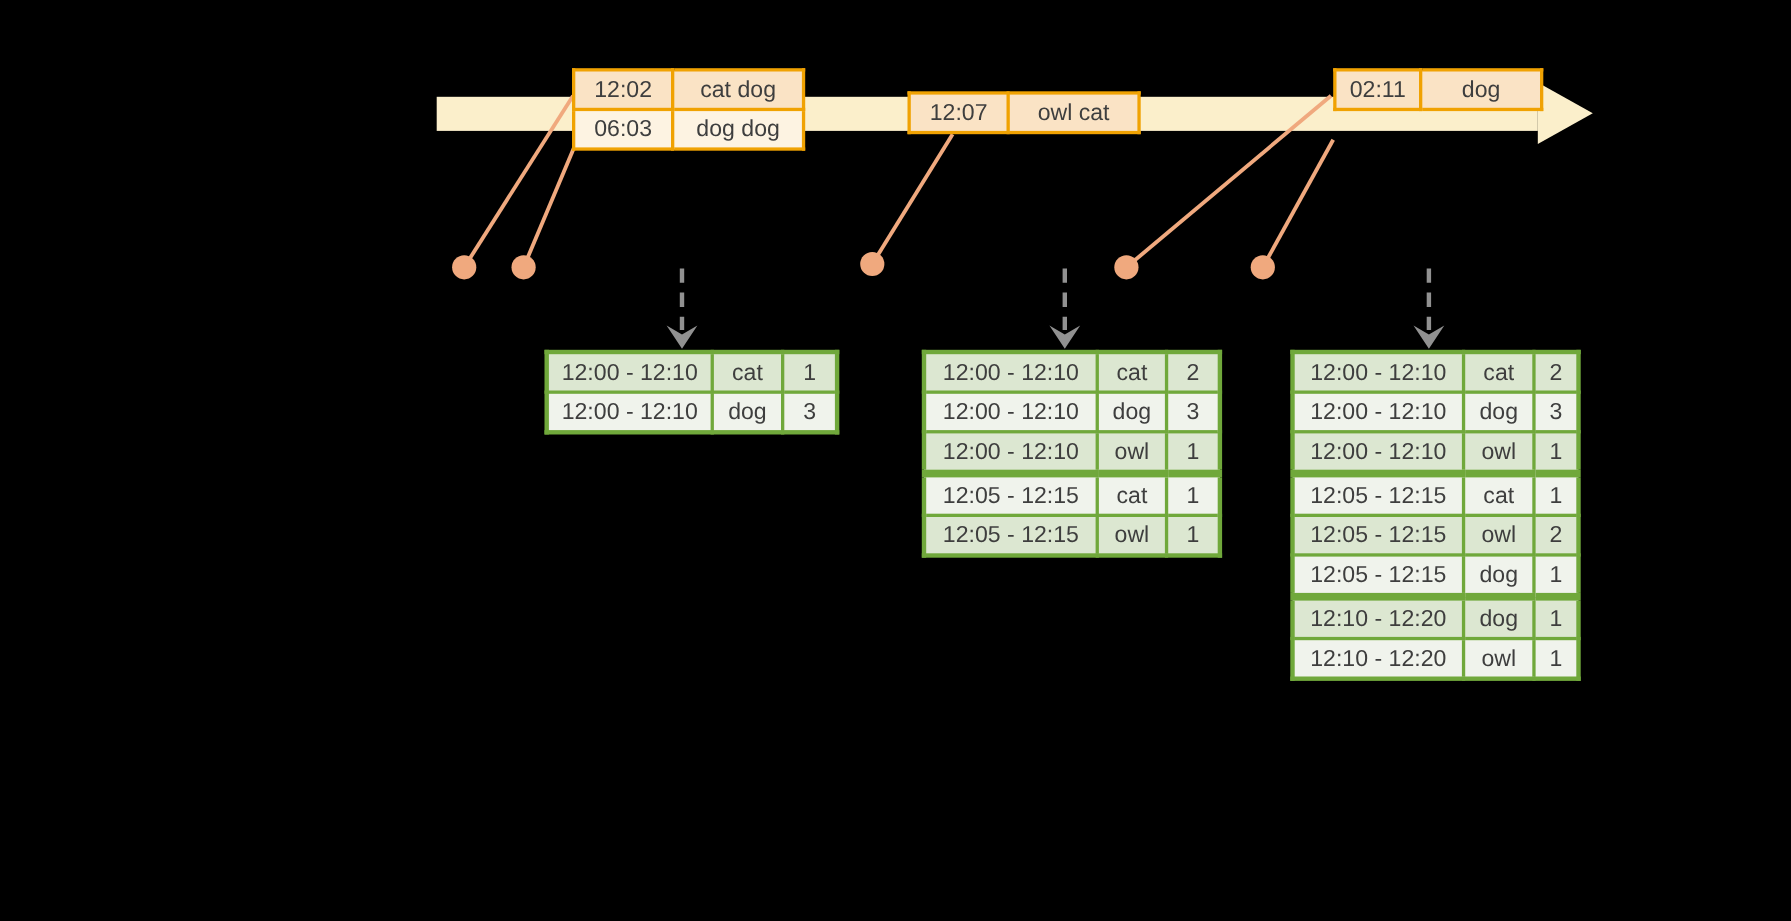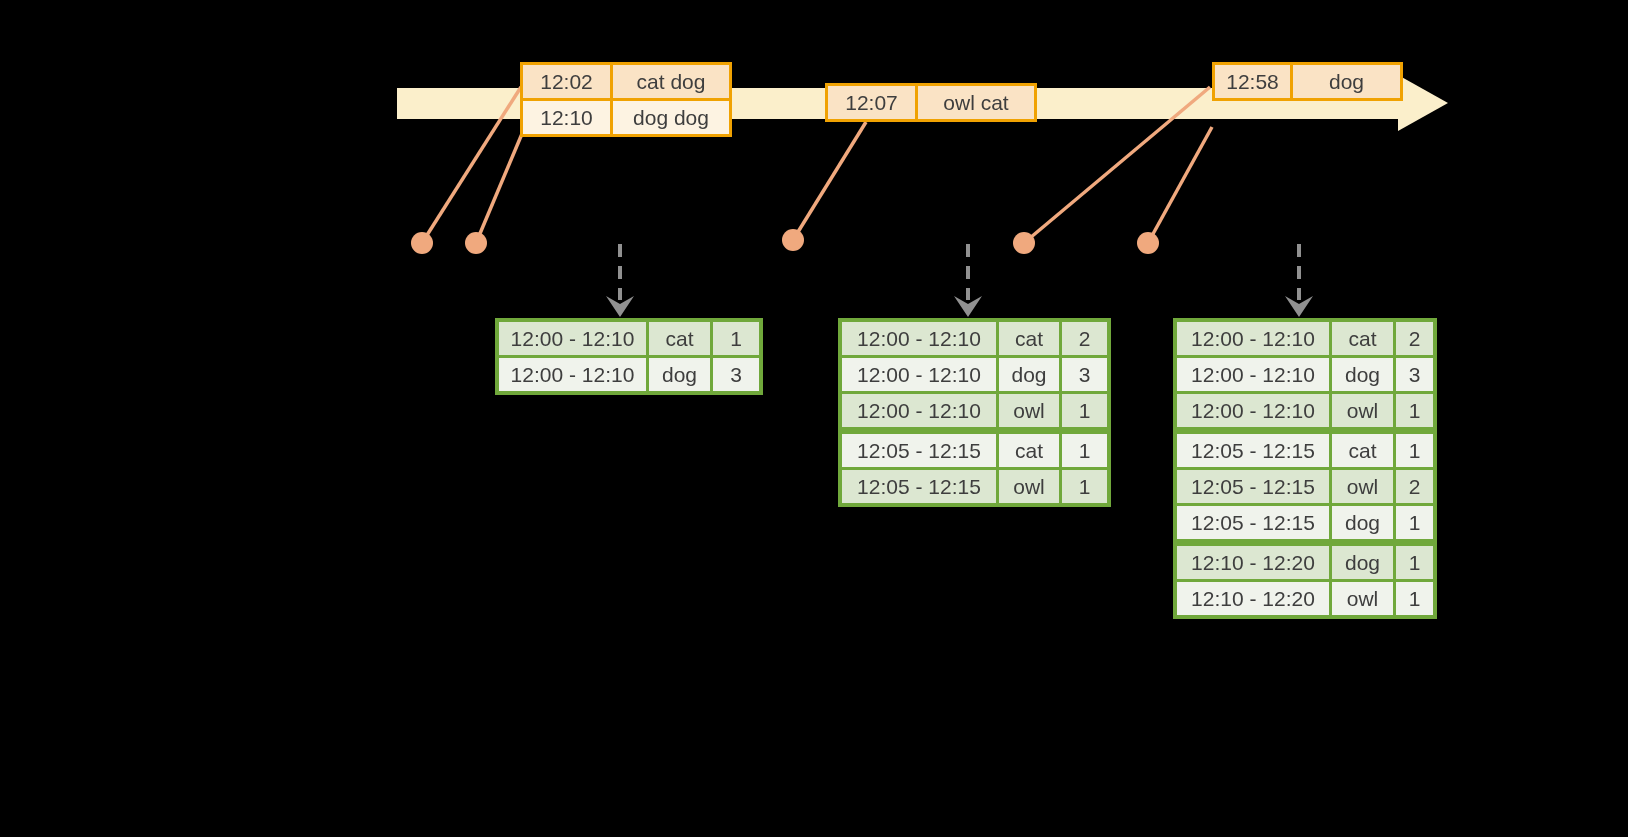--- a/index.html
+++ b/index.html
@@ -75,41 +75,41 @@
   </svg>
 
   <div id="batch1" class="event-box">
       <table>
         <tbody>
           <tr class="dark">
             <td class="time">12:02</td>
             <td class="words">cat dog</td>
           </tr>
           <tr class="light">
-            <td class="time">12:10</td>
+            <td class="time">06:03</td>
             <td class="words">dog dog</td>
           </tr>
         </tbody>
       </table>
     </div>
   <div id="batch2" class="event-box">
       <table>
         <tbody>
           <tr class="dark">
             <td class="time">12:07</td>
             <td class="words">owl cat</td>
           </tr>
         </tbody>
       </table>
     </div>
   <div id="batch3" class="event-box">
       <table>
         <tbody>
           <tr class="dark">
-            <td class="time">12:58</td>
+            <td class="time">02:11</td>
             <td class="words">dog</td>
           </tr>
         </tbody>
       </table>
     </div>
 
   <div id="res1" class="result-box">
       <table>
         <tbody>
           <tr class="dark">

